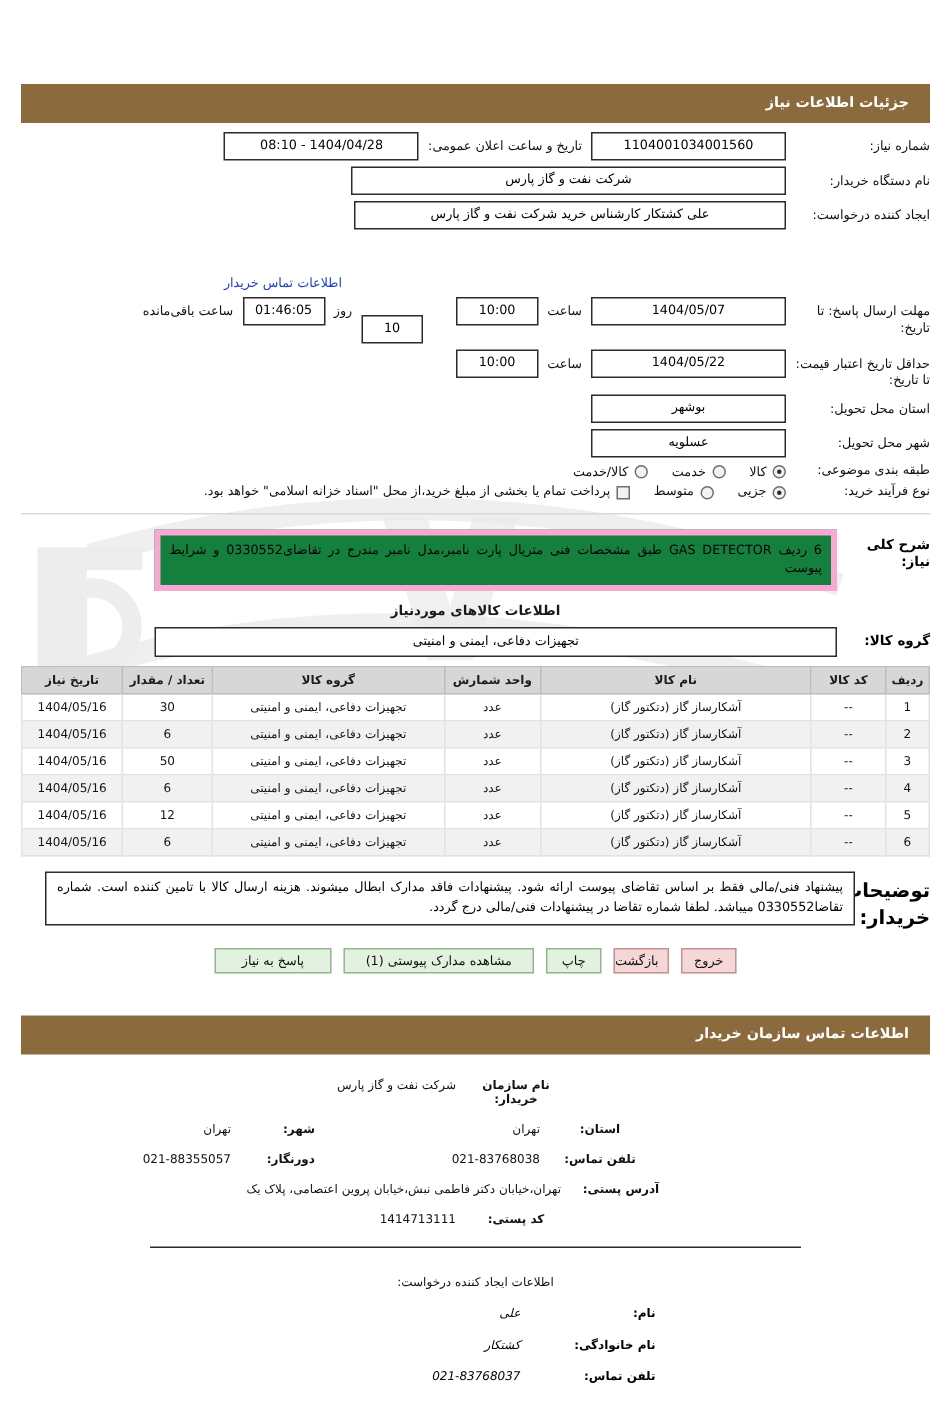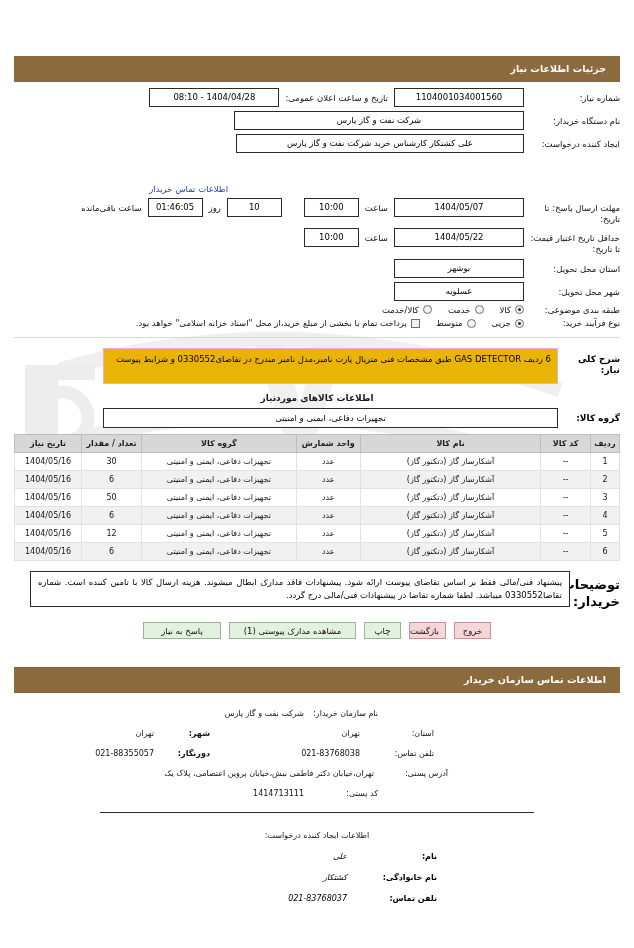--- a/index.html
+++ b/index.html
@@ -78,21 +78,21 @@
     white-space: nowrap;
     flex: 0 0 auto;
   }
   .fbox.center { text-align: center; }
 
   .w-need   { width: 130px; }
   .w-org    { width: 290px; }
   .w-creator{ width: 288px; }
   .w-date   { width: 130px; }
   .w-time   { width: 55px; }
-  .w-days   { width: 55px; }
+  .w-days   { width: 41px; margin-top: 12px; }
   .w-remain { width: 55px; }
   .w-prov   { width: 130px; }
 
   .inline-label {
     font-size: 8.5px;
     padding: 5px 6px 0 6px;
     color: #111;
     white-space: nowrap;
     flex: 0 0 auto;
   }
@@ -165,22 +165,22 @@
     width: 62px;
     font-size: 9px;
     font-weight: bold;
     text-align: right;
     padding-top: 6px;
     padding-left: 6px;
     line-height: 1.3;
     flex: 0 0 auto;
   }
   .descbox {
-    border: 1px solid #f9a8d4;
-    background: #eab308;
+    border: 4px solid #f9a8d4;
+    background: #15803d;
     width: 455px;
     min-height: 36px;
     font-size: 8.5px;
     line-height: 1.5;
     padding: 4px 6px;
     text-align: justify;
     direction: rtl;
     flex: 0 0 auto;
   }
 
@@ -311,22 +311,22 @@
   .crow {
     display: flex;
     flex-direction: row;
     align-items: baseline;
     font-size: 8px;
     margin-bottom: 11px;
     color: #111;
   }
   .clabel {
     width: 74px;
-    text-align: right;
-    font-weight: normal;
+    text-align: center;
+    font-weight: bold;
     font-size: 8px;
     padding-left: 6px;
     flex: 0 0 auto;
   }
   .cval {
     width: 150px;
     text-align: right;
     font-size: 8px;
     flex: 0 0 auto;
   }

